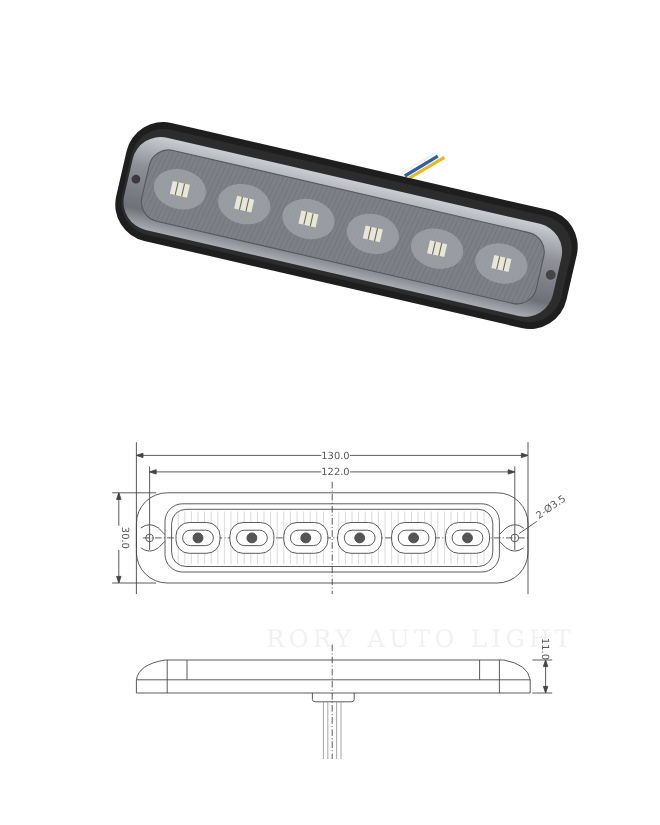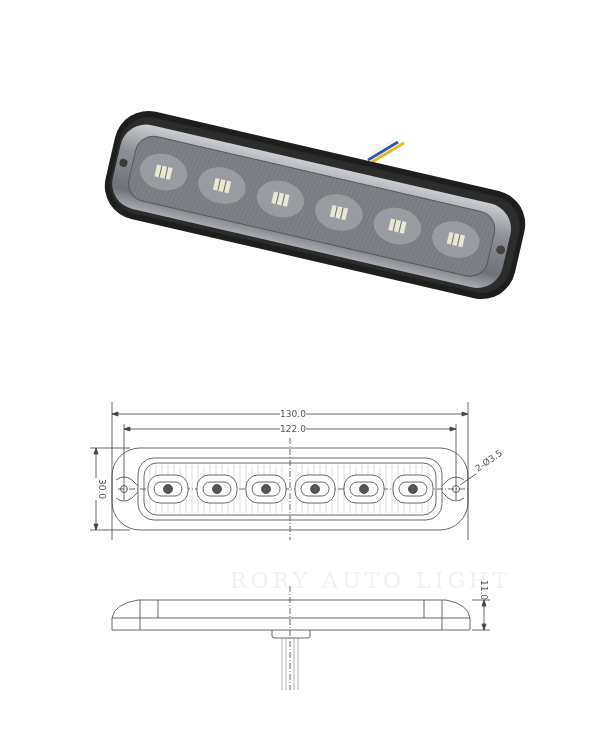--- a/index.html
+++ b/index.html
@@ -1,18 +1,18 @@
 <!DOCTYPE html>
 <html><head>
   <meta charset="utf-8">
   <style>
     html, body { margin: 0; padding: 0; background: #ffffff; }
     body { width: 600px; height: 750px; position: relative; overflow: hidden; font-family: "DejaVu Sans", sans-serif; }
     .photo { position: absolute; left: 0; top: 0; width: 600px; height: 380px; }
-    .drawing { position: absolute; left: 0; top: 380px; width: 531px; height: 370px; }
+    .drawing { position: absolute; left: 0; top: 380px; width: 531px; height: 370px; padding-left: 12px; }
     .dimtext { font-family: "DejaVu Sans", sans-serif; font-size: 9px; fill: #555; }
     .watermark { font-family: "DejaVu Serif", serif; font-size: 22px; fill: #f1f1f1; letter-spacing: 4px; }
   </style>
 </head>
 <body>
 
 <div class="photo">
   <svg width="600" height="380" viewBox="0 0 600 380">
     <defs>
       <linearGradient id="lensGrad" x1="0" y1="0" x2="0" y2="1">

